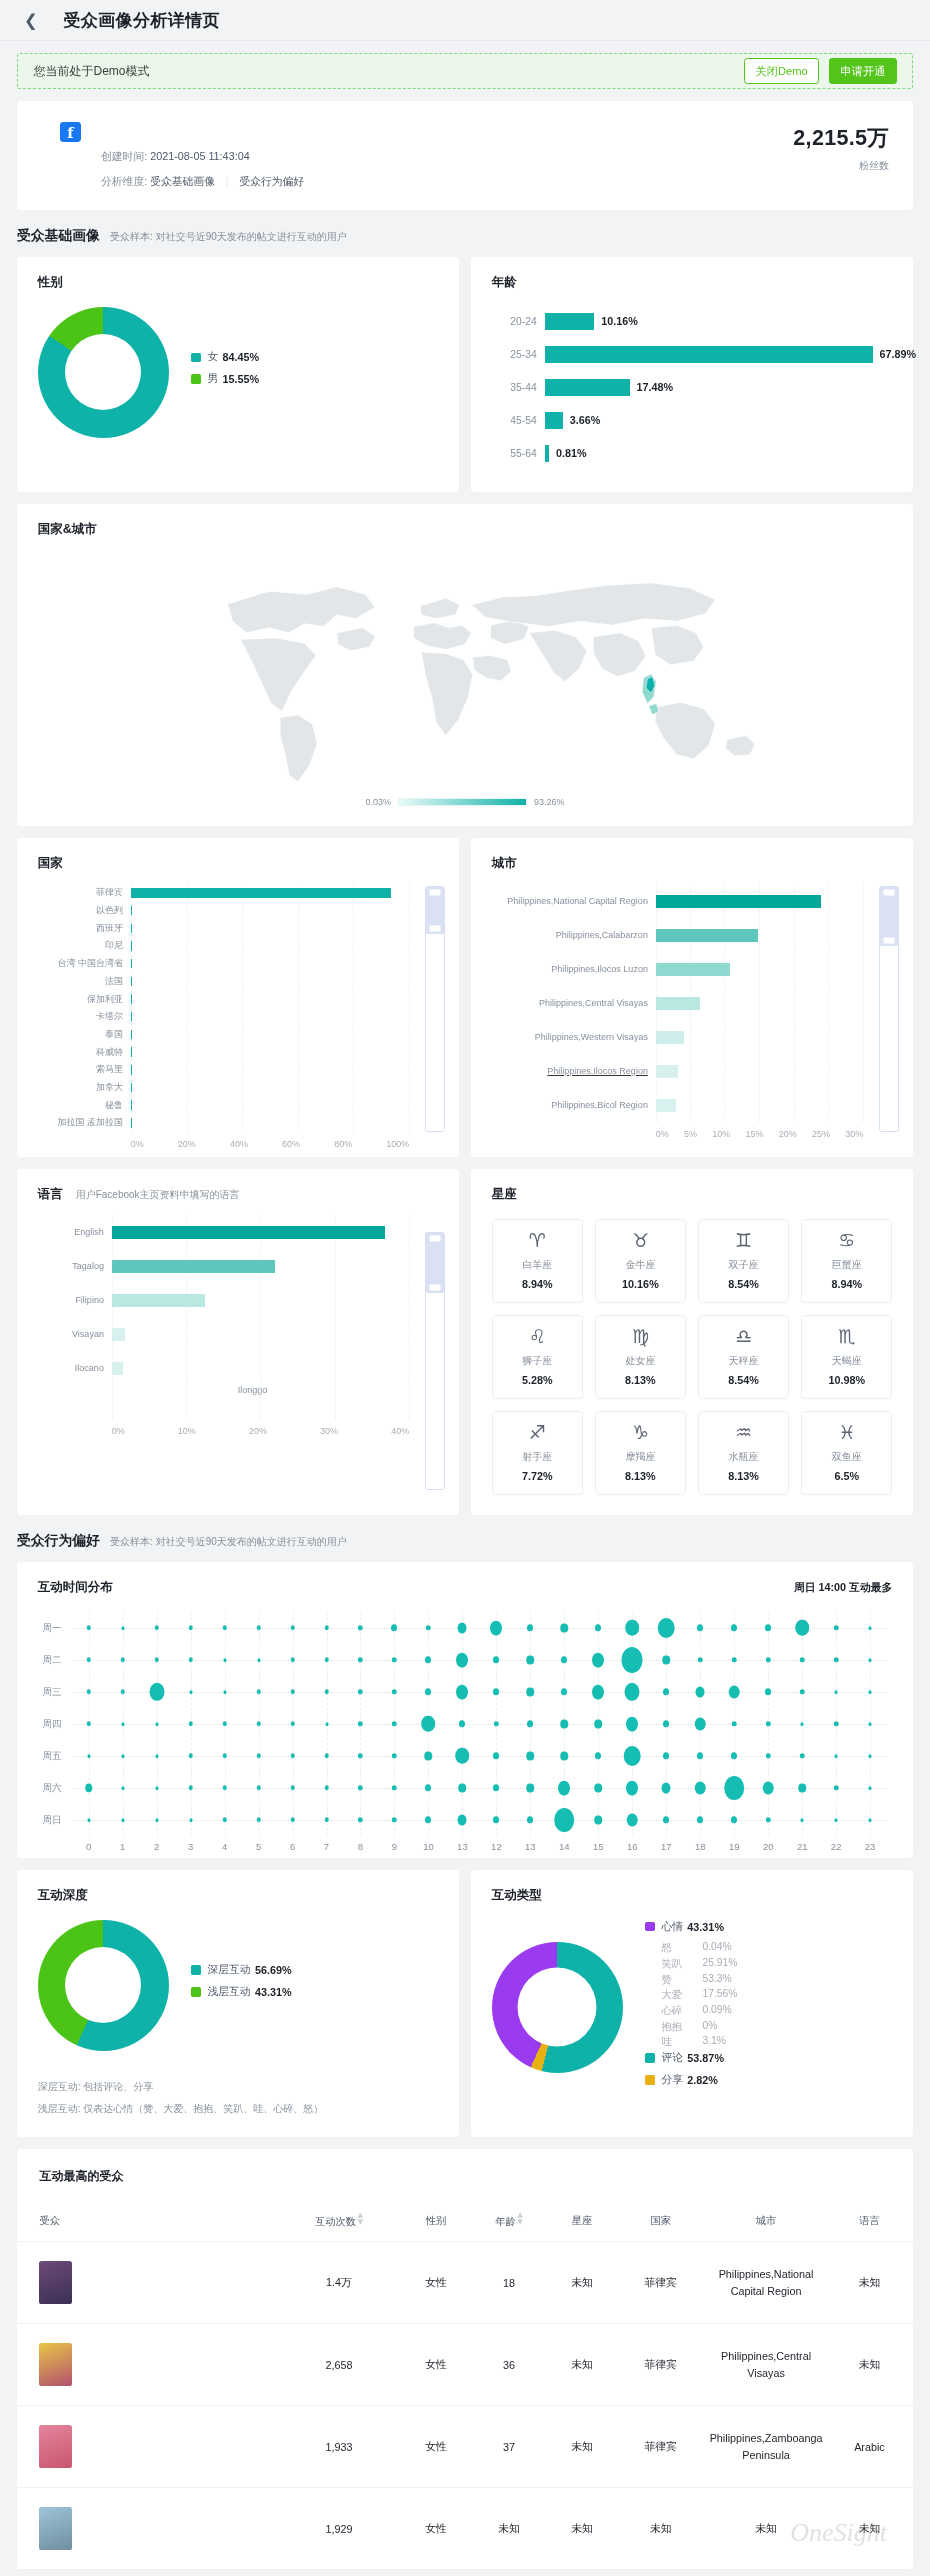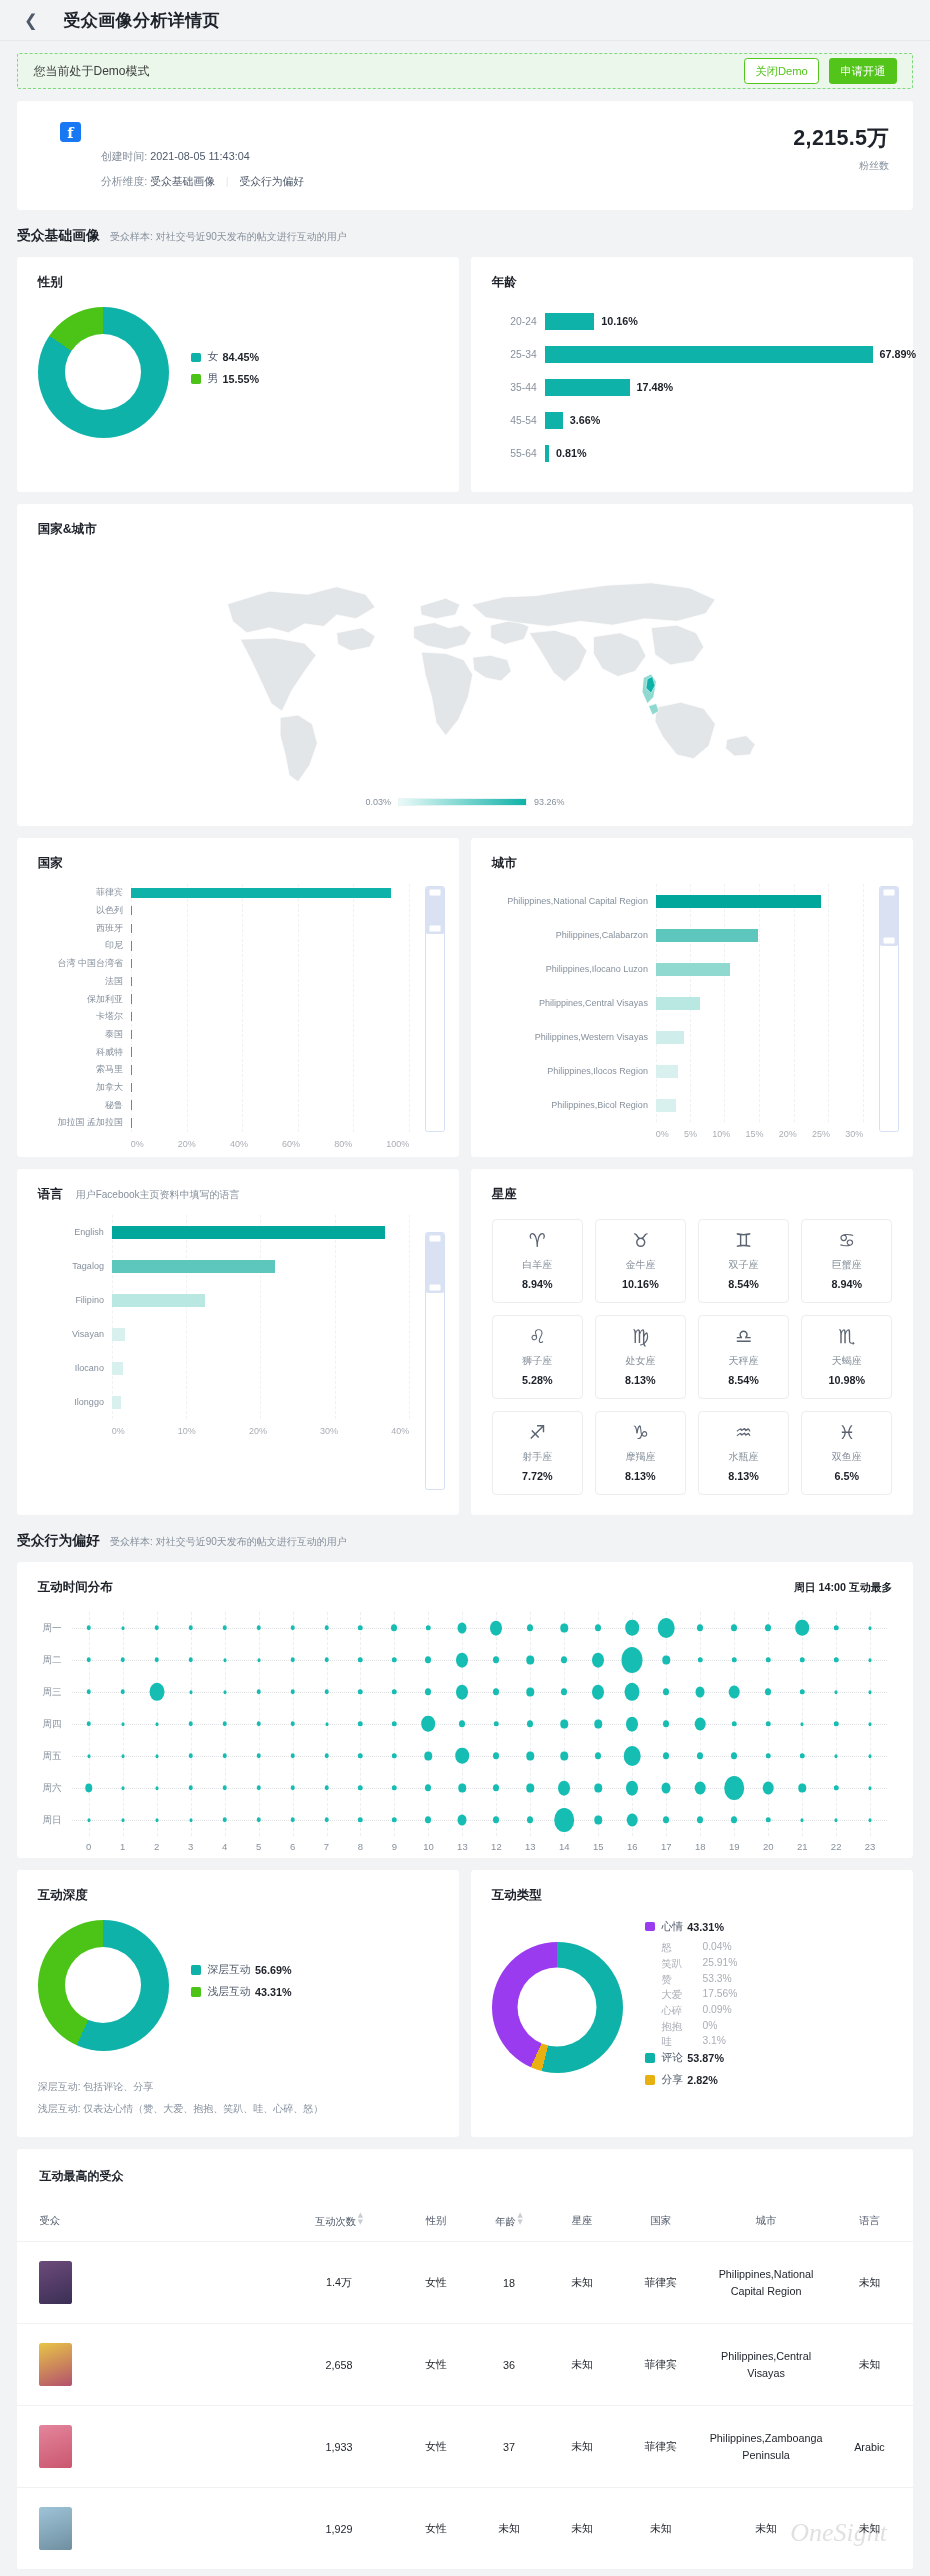--- a/index.html
+++ b/index.html
@@ -504,38 +504,38 @@
               <div class="vb-fill" style="height:13px;width:79.39393939393939%;background:#00a79a"></div>
             </div>
           </div>
           <div class="vb-row" style="height: 34px;">
             <div class="vb-lbl wide" style="width:164px">Philippines,Calabarzon</div>
             <div class="vb-track" style="height:13px;margin-right:29px">
               <div class="vb-fill" style="height:13px;width:49.09090909090909%;background:#5dc7bd"></div>
             </div>
           </div>
           <div class="vb-row" style="height: 34px;">
-            <div class="vb-lbl wide" style="width:164px">Philippines,Ilocano Luzon</div>
+            <div class="vb-lbl wide" style="width:164px">Philippines,Ilocos Luzon</div>
             <div class="vb-track" style="height:13px;margin-right:29px">
               <div class="vb-fill" style="height:13px;width:35.75757575757576%;background:#8fd9d1"></div>
             </div>
           </div>
           <div class="vb-row" style="height: 34px;">
             <div class="vb-lbl wide" style="width:164px">Philippines,Central Visayas</div>
             <div class="vb-track" style="height:13px;margin-right:29px">
               <div class="vb-fill" style="height:13px;width:21.515151515151516%;background:#b9e7e2"></div>
             </div>
           </div>
           <div class="vb-row" style="height: 34px;">
             <div class="vb-lbl wide" style="width:164px">Philippines,Western Visayas</div>
             <div class="vb-track" style="height:13px;margin-right:29px">
               <div class="vb-fill" style="height:13px;width:13.636363636363635%;background:#cfeeeb"></div>
             </div>
           </div>
-          <div class="vb-row" style="height: 34px;">
+          <div class="vb-row" style="height: 34px; text-decoration: underline;">
             <div class="vb-lbl wide" style="width:164px">Philippines,Ilocos Region</div>
             <div class="vb-track" style="height:13px;margin-right:29px">
               <div class="vb-fill" style="height:13px;width:10.606060606060606%;background:#d8f1ee"></div>
             </div>
           </div>
           <div class="vb-row" style="height: 34px;">
             <div class="vb-lbl wide" style="width:164px">Philippines,Bicol Region</div>
             <div class="vb-track" style="height:13px;margin-right:29px">
               <div class="vb-fill" style="height:13px;width:10%;background:#d8f1ee"></div>
             </div>
@@ -596,21 +596,21 @@
             <div class="vb-track" style="height:13px;margin-right:29px">
               <div class="vb-fill" style="height:13px;width:4.523809523809524%;background:#d8f1ee"></div>
             </div>
           </div>
           <div class="vb-row" style="height: 34px;">
             <div class="vb-lbl" style="width:74px">Ilocano</div>
             <div class="vb-track" style="height:13px;margin-right:29px">
               <div class="vb-fill" style="height:13px;width:3.8095238095238098%;background:#d8f1ee"></div>
             </div>
           </div>
-          <div class="vb-row" style="height: 34px;">
+          <div class="vb-row" style="height: 34px; flex-direction: column;">
             <div class="vb-lbl" style="width:74px">Ilonggo</div>
             <div class="vb-track" style="height:13px;margin-right:29px">
               <div class="vb-fill" style="height:13px;width:3.0952380952380953%;background:#d8f1ee"></div>
             </div>
           </div>
         </div>
         <div class="axis">
           <div class="pad" style="width:74px"></div>
           <div class="ticks" style="margin-right:29px">
             <span>0%</span>

